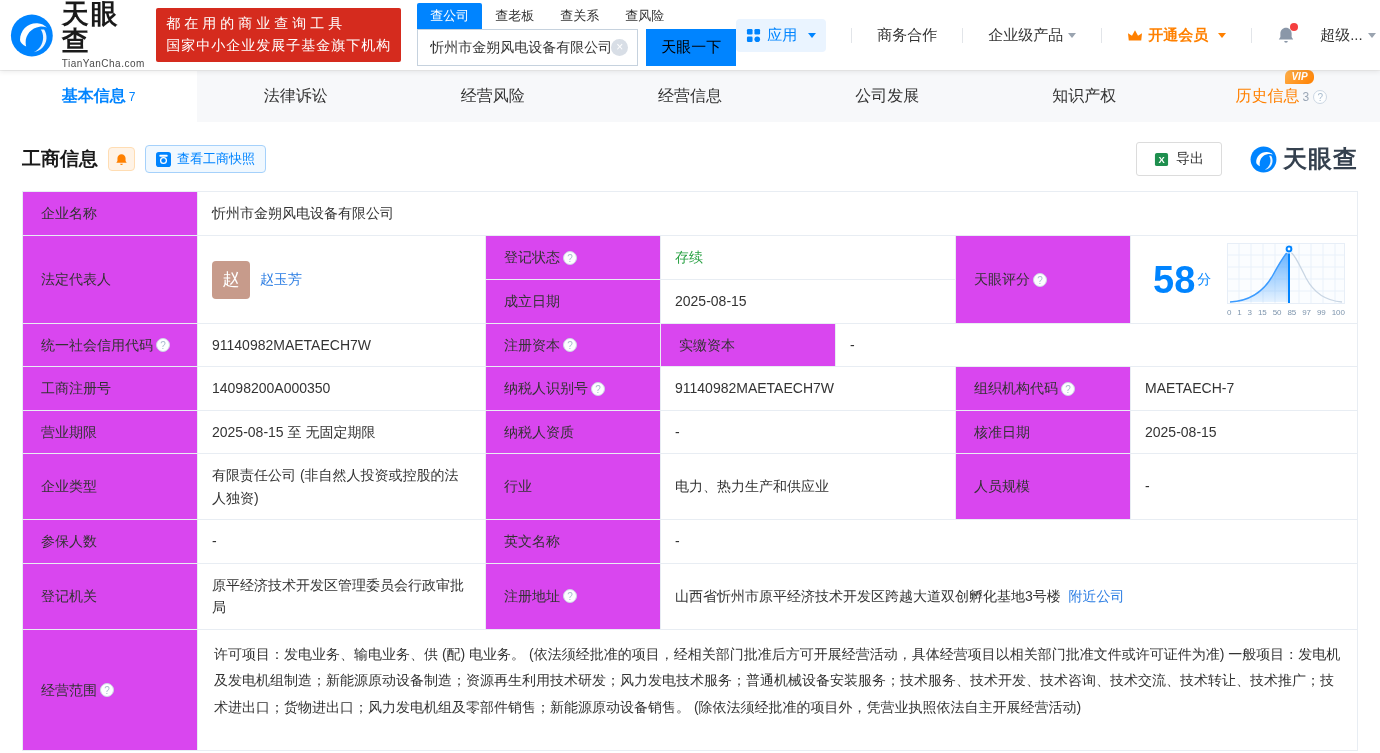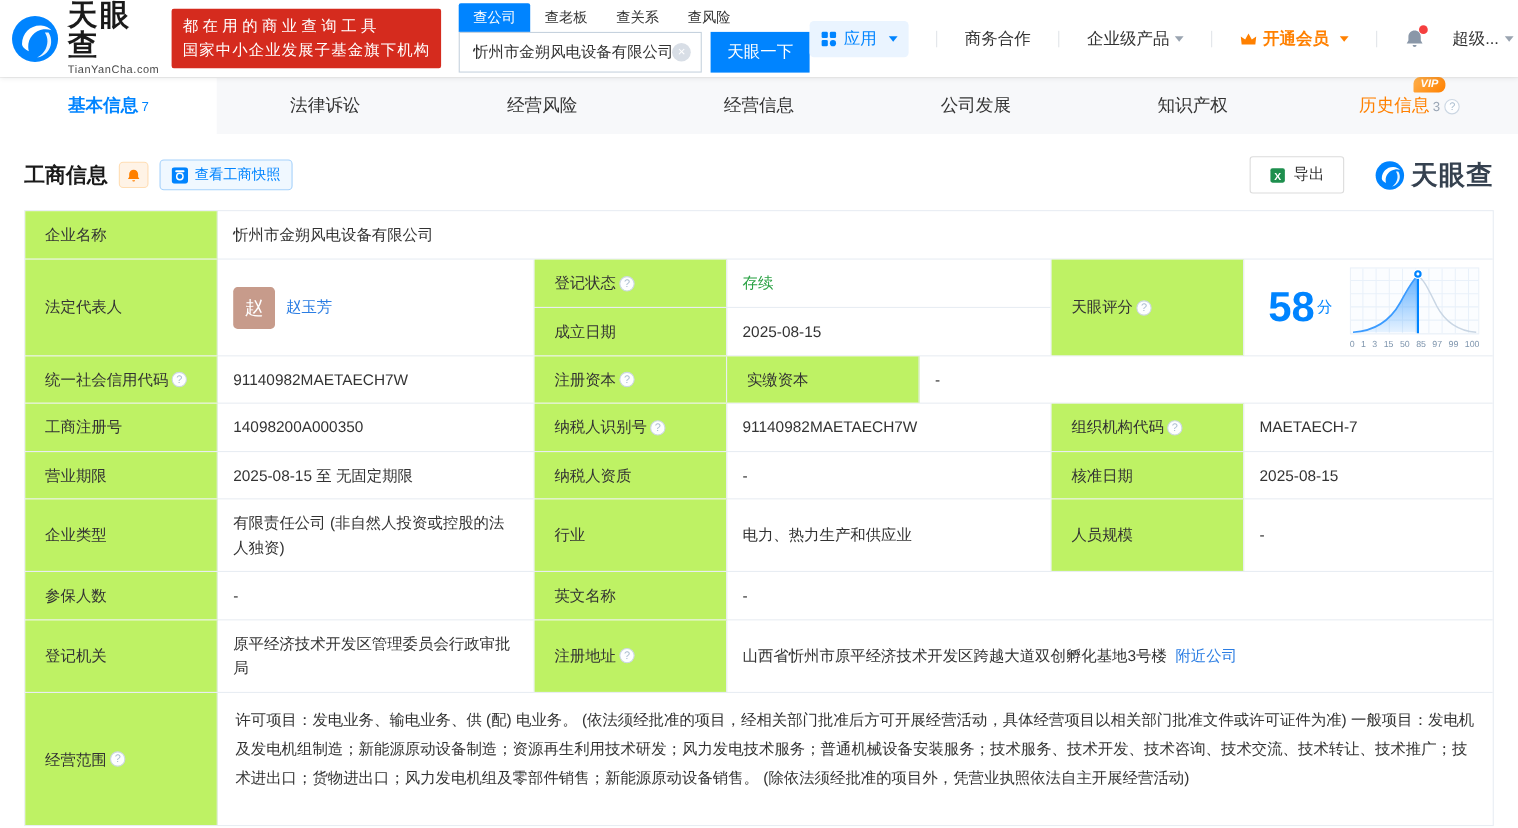--- a/index.html
+++ b/index.html
@@ -19,21 +19,21 @@
 
   .search { margin-left:16px; width:430px; }
   .search-tabs { display:flex; align-items:flex-end; font-size:13px; height:25px; }
   .s-tab { padding:4px 13px; color:#333; cursor:pointer; }
   .s-tab.active { background:#0084ff; color:#ffffff; border-radius:2px 2px 0 0;text-align:right; }
   .search-row { display:flex; }
   .search-box { flex:1; height:37px; border:1px solid #c6d2de; display:flex; align-items:center; padding:0 9px 0 12px; background:#fff; }
   .search-input { flex:1; border:none; outline:none; font-size:14px; color:#333; background:transparent; }
   .clear-ic { width:17px; height:17px; border-radius:50%; background:#d8dee6; color:#fff;
     font-size:12px; line-height:16px; text-align:center; cursor:pointer; flex:none; }
-  .search-btn { width:90px; height:37px; margin-left:8px; background:#0084ff; color:#ffffff;
+  .search-btn { width:90px; height:37px; margin-left:8px; background:#0084ff; color:#000000;
     border:none; font-size:15px; cursor:pointer; font-family:Liberation Serif, serif; }
 
   .menu { margin-left:auto; display:flex; align-items:center; gap:25px; font-size:15px; color:#333; white-space:nowrap; }
   .apps-pill { display:flex; align-items:center; gap:6px; background:#eaf4ff; color:#0084ff;
     padding:7px 10px; border-radius:4px; cursor:pointer; }
   .mdiv { width:1px; height:15px; background:#e2e5e9; }
   .menu a { color:#333; text-decoration:none; display:flex; align-items:center; cursor:pointer; }
   .vip-link { color:#ff8000 !important; font-weight:bold; gap:5px; }
   .caret { display:inline-block; width:0; height:0; border-left:4px solid transparent;
     border-right:4px solid transparent; border-top:5px solid #9aa4b0; margin-left:5px; }
@@ -70,21 +70,21 @@
   .wm { display:flex; align-items:center; gap:6px; margin-left:28px; }
   .wm-name { font-size:24px; font-weight:bold; color:#35414f; letter-spacing:1px; }
 
   
   .tbl { margin:0 22px; border:1px solid #e8edf3; }
   .t-row { display:flex; border-bottom:1px solid #e8edf3; }
   .t-row:last-child { border-bottom:none; }
   .cell { border-right:1px solid #e8edf3; display:flex; align-items:center;
     padding:10px 14px; font-size:14px; line-height:1.6; }
   .cell.last { border-right:none; }
-  .lab { background:#bef264; width:175px; flex:none; gap:3px; padding-left:18px; color:#333; }
+  .lab { background:#d946ef; width:175px; flex:none; gap:3px; padding-left:18px; color:#333; }
   .w2 { width:288px; flex:none; } .w4 { width:295px; flex:none; } .grow { flex:1; }
   .h44 { min-height:44px; } .h43 { min-height:43px; } .h65 { min-height:65px; }
   .mid { width:470px; flex:none; display:flex; flex-direction:column; border-right:1px solid #e8edf3; }
   .sub { display:flex; flex:1; }
   .sub-top { border-bottom:1px solid #e8edf3; }
   .sub .cell { border-right:1px solid #e8edf3; }
   .sub .cell:last-child { border-right:none; flex:1;text-align:right; }
   .green { color:#2ba245; }
   .blue-link { color:#2b7de3; text-decoration:none; cursor:pointer; }
   .avatar { width:38px; height:38px; border-radius:4px; background:#c79b8b; color:#fff; font-size:17px;

